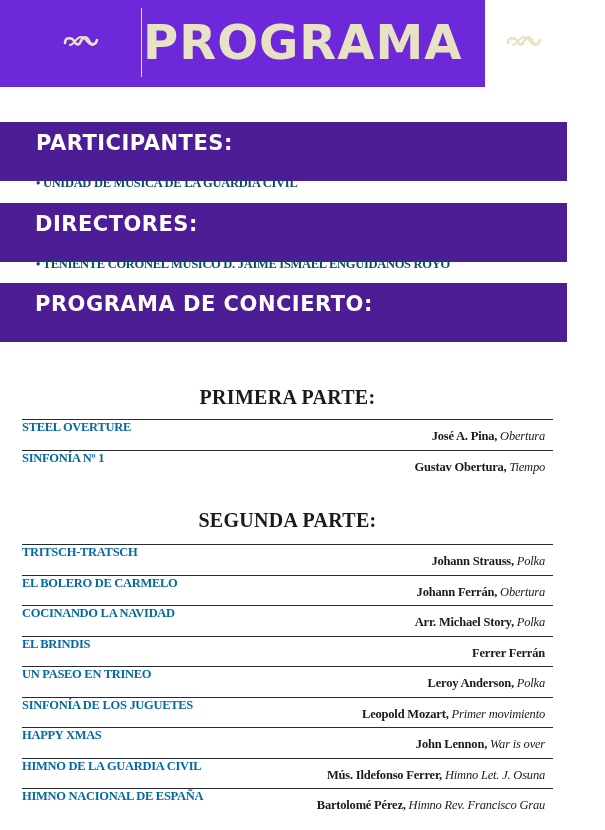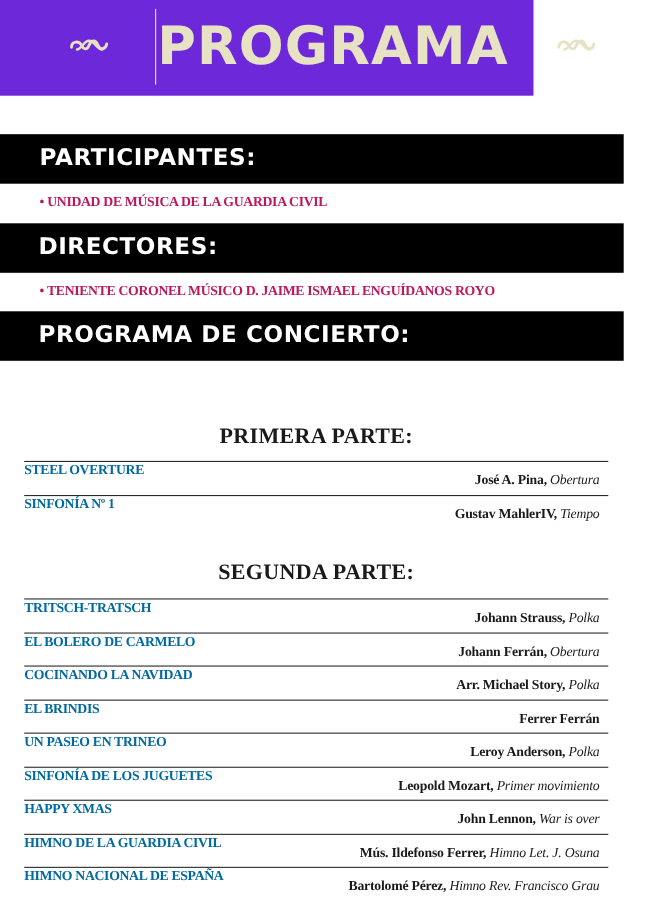--- a/index.html
+++ b/index.html
@@ -19,37 +19,37 @@
       font-family: "DejaVu Sans", sans-serif; font-weight: bold;
       font-size: 48px; letter-spacing: 1px; color: #e8e2c4; line-height: 64px;
     }
     .ornament {
       position: absolute; top: 33px; width: 38px; height: 16px;
     }
     .ornament.left { left: 62px; }
     .ornament.right { left: 505px; }
 
     .section-bar {
-      position: absolute; left: 0; width: 567px; height: 45px;
-      background: #000000;
+      position: absolute; left: 0; width: 567px; height: 59px;
+      background: #4c1d95;
     }
     .section-bar .label {
       position: absolute; left: 36px; top: 7px;
       font-family: "DejaVu Sans", sans-serif; font-weight: bold;
       font-size: 21px; color: #ffffff; letter-spacing: 0.5px; line-height: 28px;
     }
     .bar-participantes { top: 122px; }
     .bar-directores { top: 203px; }
     .bar-programa { top: 283px; padding-left: 37px; }
     .bar-directores .label, .bar-programa .label { left: 35px; }
 
     .bullet-item {
       position: absolute; left: 36px;
       font-family: "Liberation Serif", serif; font-weight: bold;
-      font-size: 12.5px; color: #be185d; letter-spacing: -0.3px;
+      font-size: 12.5px; color: #0c4a6e; letter-spacing: -0.3px;
     }
     .item-participantes { top: 176px; }
     .item-directores { top: 257px; }
 
     .part-title {
       position: absolute; left: 22px; width: 531px; text-align: center;
       font-family: "Liberation Serif", serif; font-weight: bold; font-size: 20px;
       color: #1a1a1a; letter-spacing: 0.3px;
     }
     .primera-title { top: 386px; }
@@ -108,21 +108,21 @@
 </div>
 
 <div class="part-title primera-title">PRIMERA PARTE:</div>
 <div class="program-list primera-list">
     <div class="program-row">
       <span class="piece">STEEL OVERTURE</span>
       <span class="credit"><span class="composer">José A. Pina,</span><span class="form"> Obertura</span></span>
     </div>
     <div class="program-row last">
       <span class="piece">SINFONÍA Nº 1</span>
-      <span class="credit"><span class="composer">Gustav MahlerIV,</span><span class="form"> Tiempo</span></span>
+      <span class="credit"><span class="composer">Gustav Obertura,</span><span class="form"> Tiempo</span></span>
     </div>
   </div>
 
 <div class="part-title segunda-title">SEGUNDA PARTE:</div>
 <div class="program-list segunda-list">
     <div class="program-row">
       <span class="piece">TRITSCH-TRATSCH</span>
       <span class="credit"><span class="composer">Johann Strauss,</span><span class="form"> Polka</span></span>
     </div>
     <div class="program-row">

